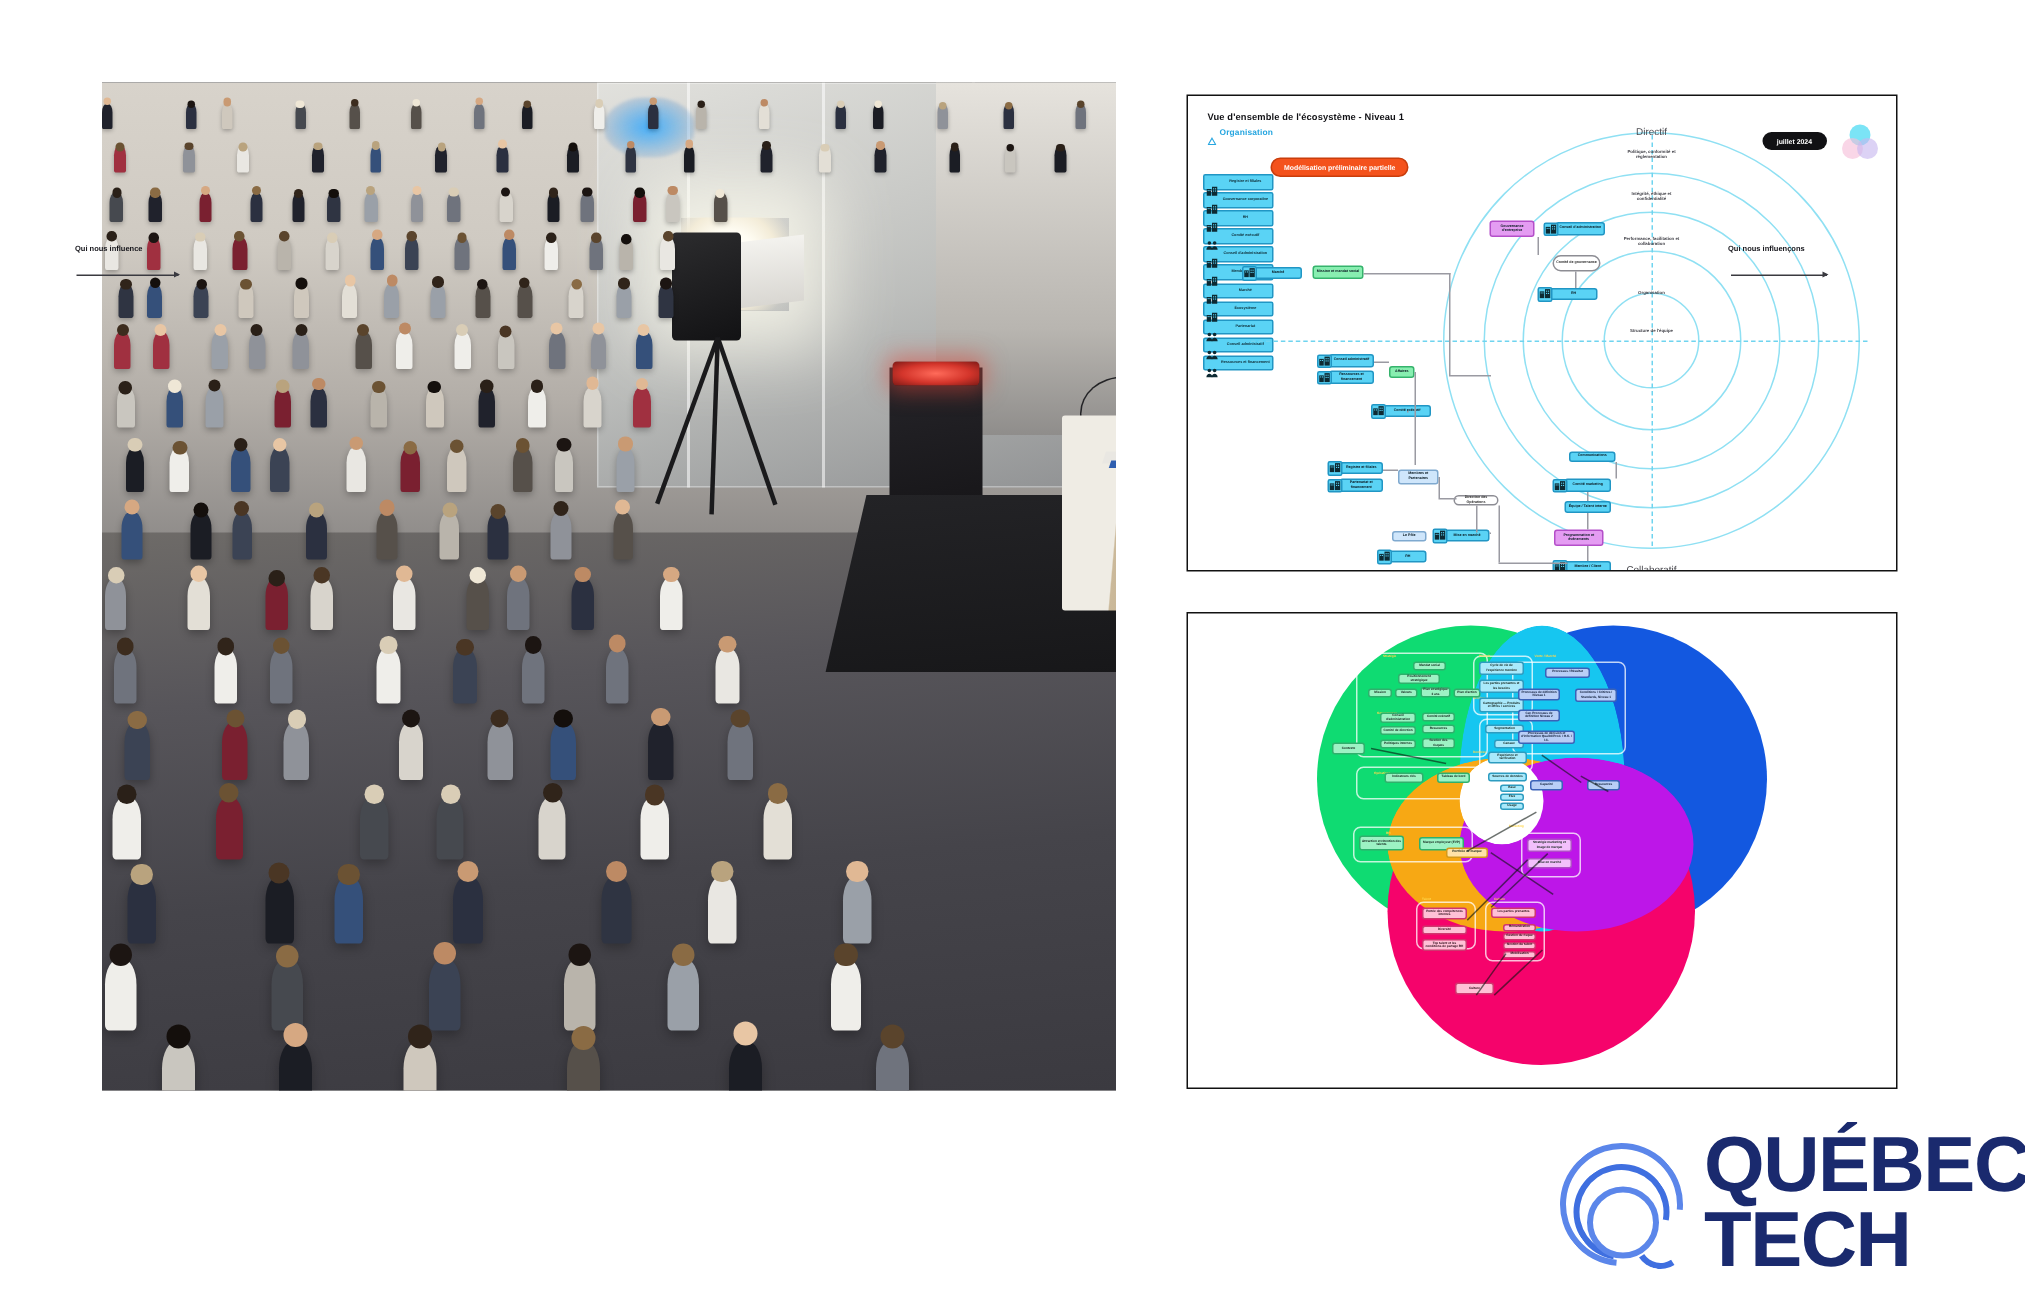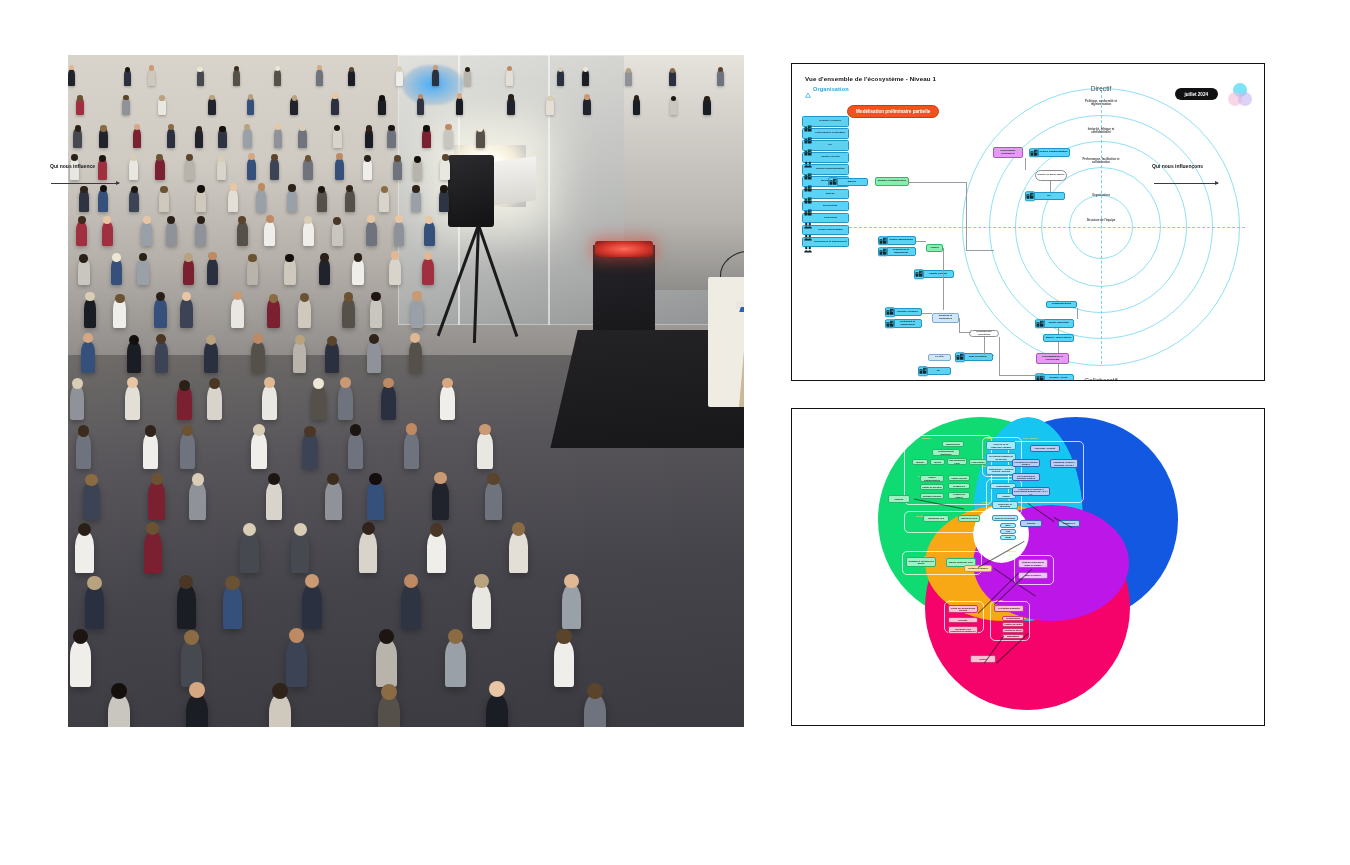--- a/index.html
+++ b/index.html
@@ -1141,13 +1141,25 @@
           <div class="vln" style="left: 100px; top: 196px; width: 56.5685px; transform: rotate(-45deg);"></div>
           <div class="vln" style="left: 86px; top: 92px; width: 50.9902px; transform: rotate(-168.69deg);"></div>
           <div class="vln" style="left: 150px; top: 86px; width: 31.6228px; transform: rotate(34.6952deg);"></div>
           <div class="vln" style="left: 176px; top: 100px; width: 20.5913px; transform: rotate(29.0546deg);"></div>
           <div class="vln" style="left: 106px; top: 246px; width: 34.4093px; transform: rotate(-54.4623deg);"></div>
           <div class="vln" style="left: 118px; top: 246px; width: 43.8634px; transform: rotate(-43.1524deg);"></div>
         </div>
     </div>
   </div>
 
+  <div class="qt">
+    <div class="qt-mark">
+      <div class="qt-arc qt-a1"></div>
+      <div class="qt-arc qt-a2"></div>
+      <div class="qt-core"></div>
+      <div class="qt-tail"></div>
+    </div>
+    <div class="qt-txt">
+      <div class="qt-l1">QUÉBEC</div>
+      <div class="qt-l2">TECH</div>
+    </div>
+  </div>
 </div>
 
 </body></html>

